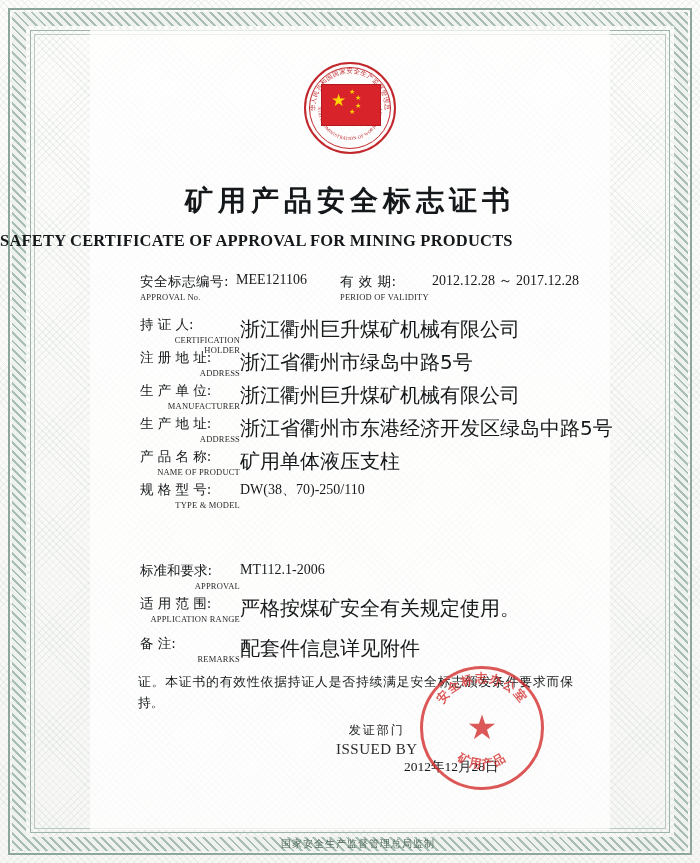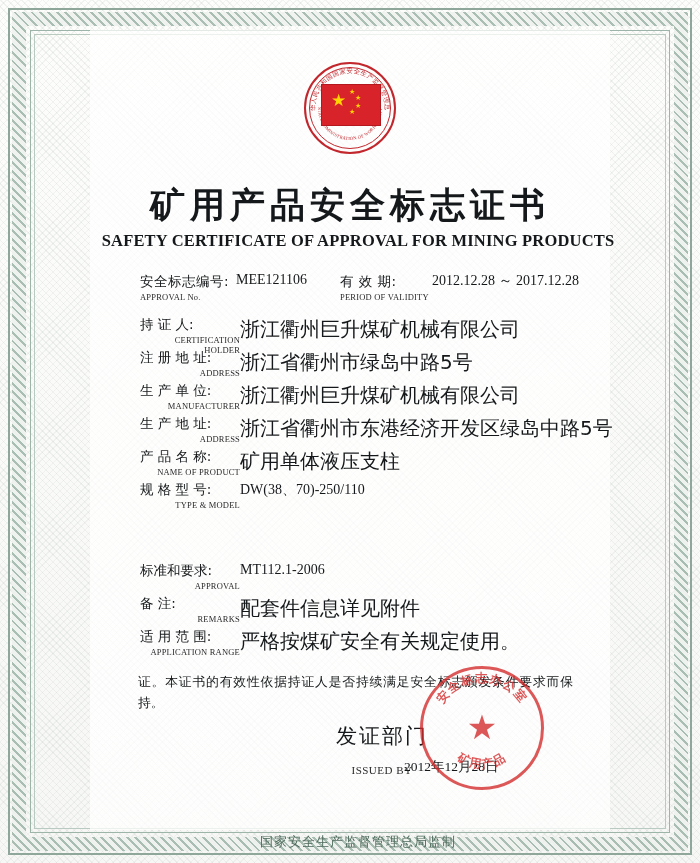--- a/index.html
+++ b/index.html
@@ -110,36 +110,34 @@
     line-height: 7px;
   }
   .emblem svg { position: absolute; inset: 0; }
 
   .title-cn {
     position: absolute;
     top: 182px;
     left: 0; right: 0;
     text-align: center;
     font-family: "DejaVu Sans", sans-serif;
-    font-size: 35px;
+    font-size: 28px;
     font-weight: bold;
     letter-spacing: 5px;
     color: #15181a;
   }
   .title-en {
     position: absolute;
     top: 231px;
     left: 0; right: 0;
-    text-align: center;
     font-family: "Liberation Serif", serif;
     font-size: 16.5px;
     font-weight: bold;
     letter-spacing: 0.2px;
     color: #15181a;
-    padding-left: 16px;
   }
 
   .approval-row {
     position: absolute;
     top: 272px;
     left: 140px;
     width: 450px;
     height: 30px;
   }
   .lbl-cn {
@@ -232,30 +230,30 @@
   .statement .l2 { text-indent: 0; display: block; }
 
   .issued {
     position: absolute;
     top: 722px;
     left: 336px;
     text-align: center;
   }
   .issued .cn {
     font-family: "DejaVu Sans", sans-serif;
-    font-size: 21px;
+    font-size: 12px;
     color: #15181a;
     letter-spacing: 2px;
   }
   .issued .en {
     font-family: "Liberation Serif", serif;
-    font-size: 11px;
+    font-size: 15px;
     color: #2a2a2a;
     letter-spacing: 0.5px;
-    margin-top: 14px;
+    margin-top: 2px;
   }
   .issue-date {
     position: absolute;
     top: 758px;
     left: 404px;
     font-family: Liberation Serif, serif;
     font-size: 13.5px;
     color: #15181a;
   }
 
@@ -284,21 +282,21 @@
   }
   .seal svg { position: absolute; inset: 0; }
   .seal text { fill: #d42a2a; font-family: "DejaVu Sans", sans-serif; font-size: 12px; font-weight: bold; }
 
   .footer {
     position: absolute;
     bottom: 12px;
     left: 16px; right: 0;
     text-align: center;
     font-family: "DejaVu Sans", sans-serif;
-    font-size: 13px;
+    font-size: 10px;
     color: #4f6a5d;
     letter-spacing: 1px;
   }
 </style>
 </head>
 <body>
 
 <div class="certificate">
 
   <div class="border-outer"></div>
@@ -401,34 +399,34 @@
 
   <div class="fields" style="top: 552px; margin-top: 10px;">
     <div class="field">
       <div class="label-box">
         <span class="label-cn">标准和要求:</span>
         <span class="lbl-en">APPROVAL</span>
       </div>
       <div class="value-box val">MT112.1-2006</div>
     </div>
 
+    <div class="field" style="height:40px;">
+      <div class="label-box">
+        <span class="label-cn">适 用 范 围:</span>
+        <span class="lbl-en">APPLICATION RANGE</span>
+      </div>
+      <div class="value-box val-cn">严格按煤矿安全有关规定使用。</div>
+    </div>
+
     <div class="field">
       <div class="label-box">
         <span class="label-cn">备        注:</span>
         <span class="lbl-en">REMARKS</span>
       </div>
       <div class="value-box val-cn">配套件信息详见附件</div>
-    </div>
-
-    <div class="field" style="height:40px;">
-      <div class="label-box">
-        <span class="label-cn">适 用 范 围:</span>
-        <span class="lbl-en">APPLICATION RANGE</span>
-      </div>
-      <div class="value-box val-cn">严格按煤矿安全有关规定使用。</div>
     </div>
   </div>
 
   <div class="statement">
     <span class="l2">证。本证书的有效性依据持证人是否持续满足安全标志颁发条件要求而保持。</span>
   </div>
 
   <div class="issued">
     <div class="cn">发证部门</div>
     <div class="en">ISSUED BY</div>

